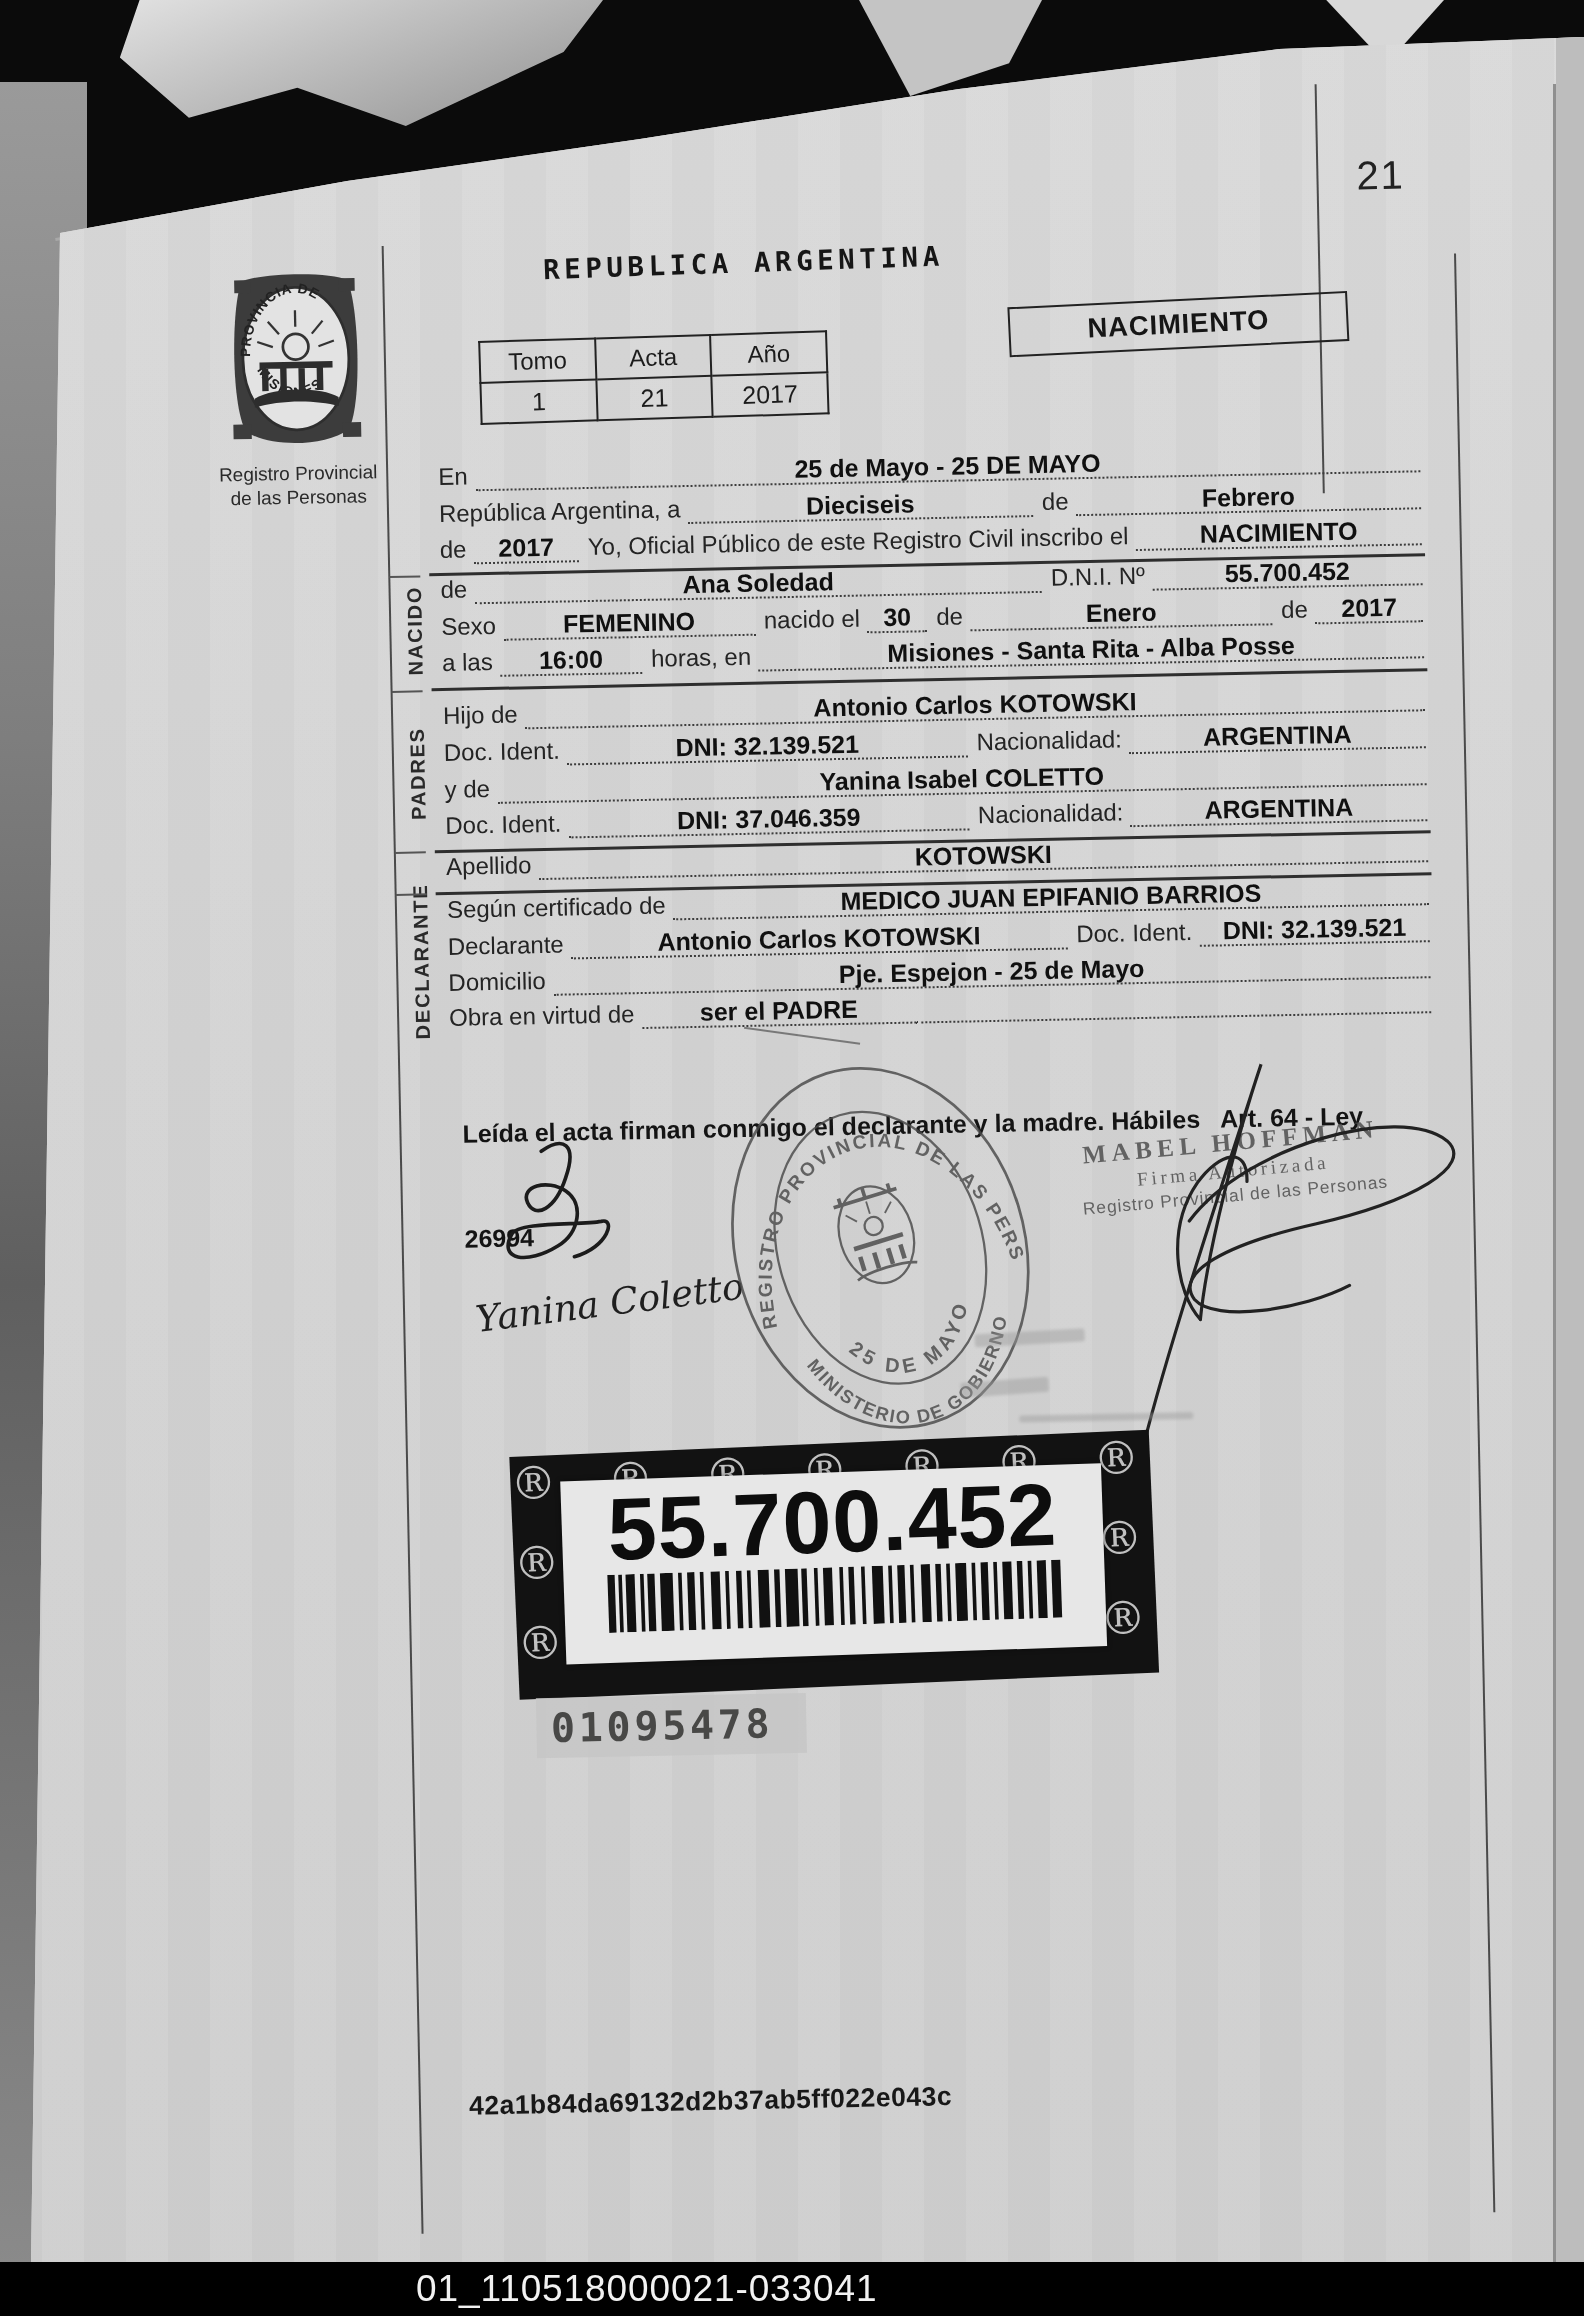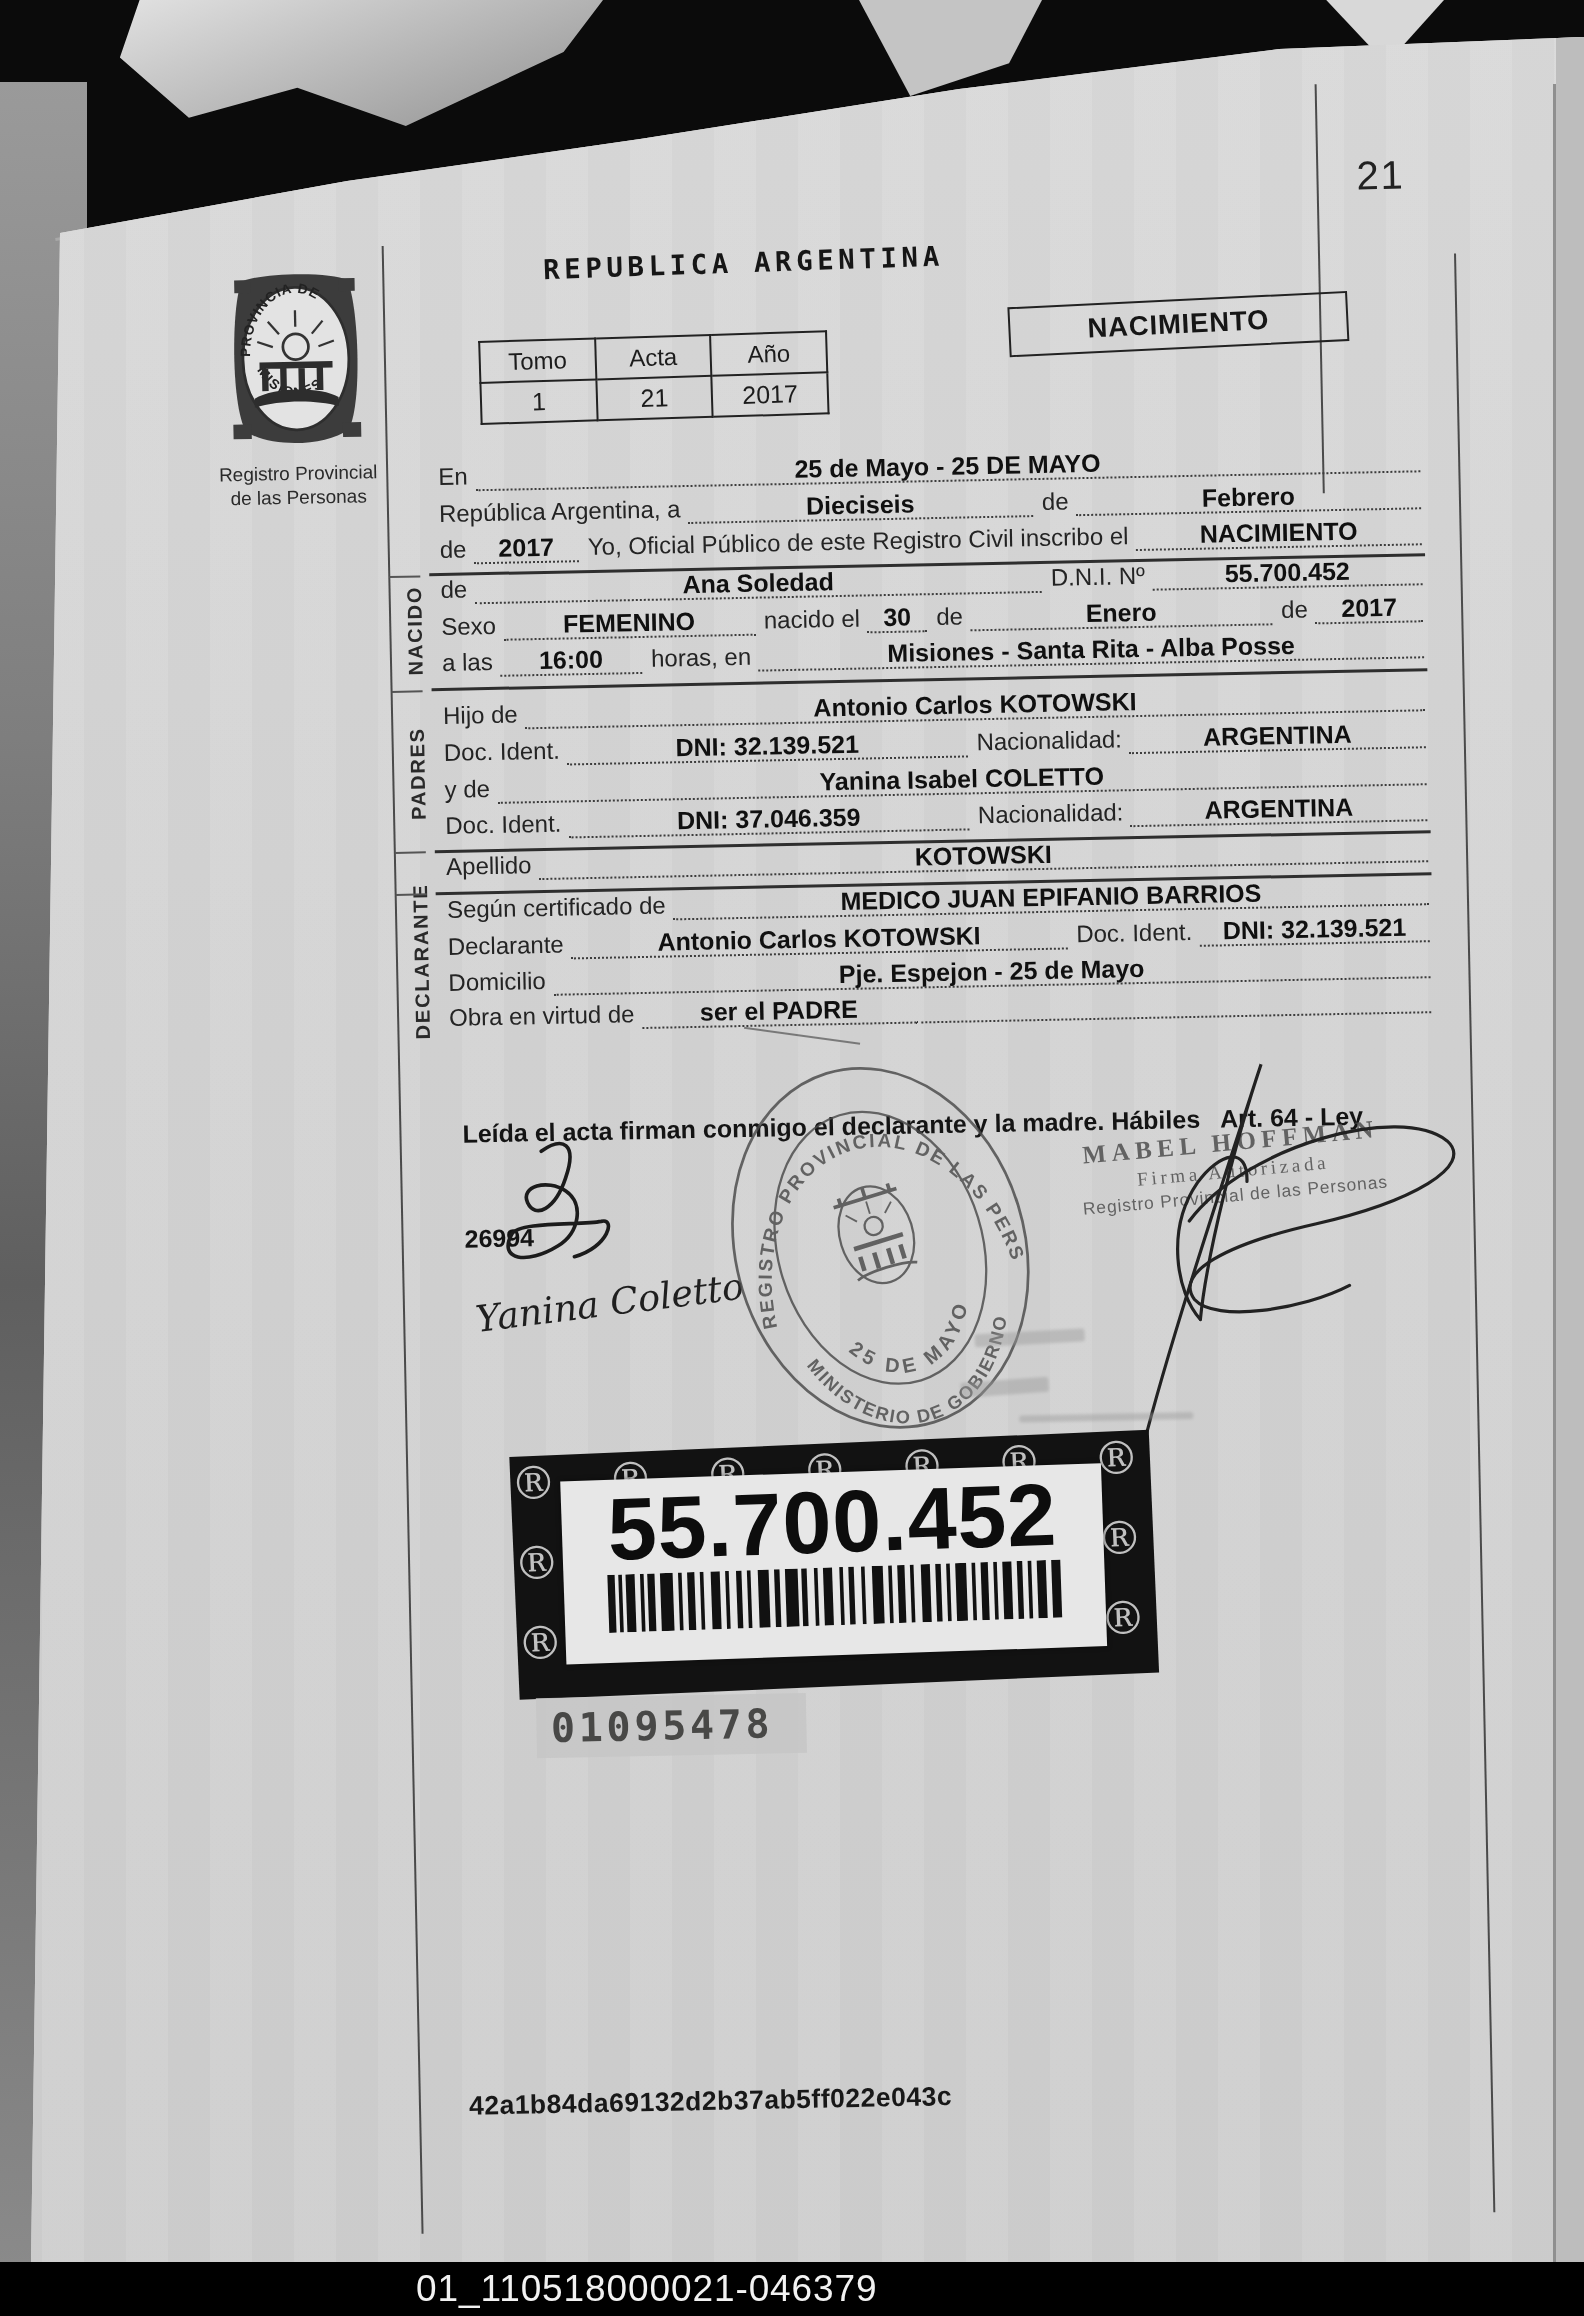--- a/index.html
+++ b/index.html
@@ -376,17 +376,17 @@
       </div>
 
       <div class="serial">01095478</div>
 
       <div class="hash">42a1b84da69132d2b37ab5ff022e043c</div>
 
     </div>
   </div>
 
   <div class="bottom-bar">
-    <span>01_110518000021-046379</span>
+    <span>01_110518000021-033041</span>
   </div>
 
 </div>
 
 
 </body></html>

